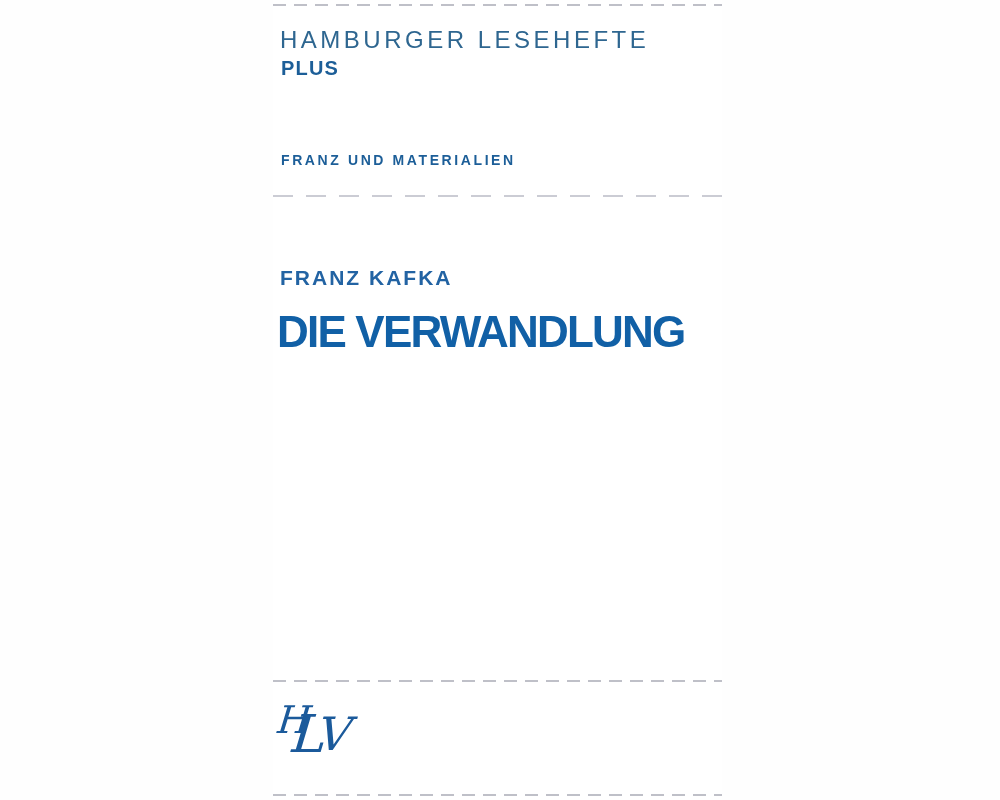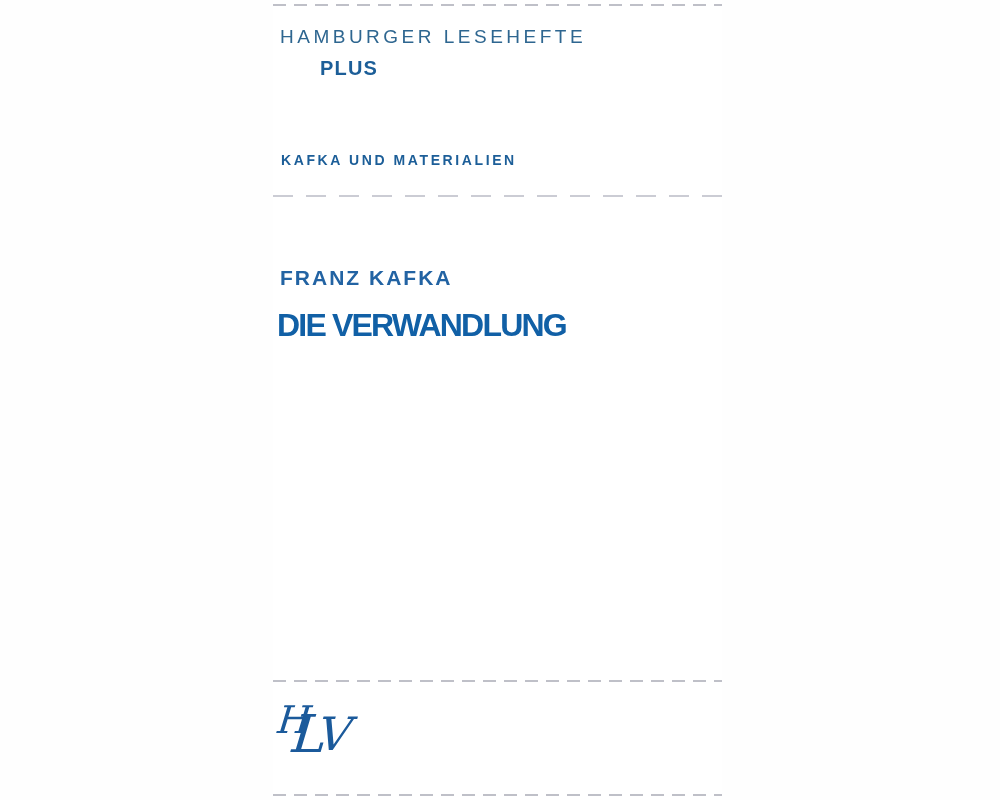--- a/index.html
+++ b/index.html
@@ -35,48 +35,47 @@
   .dash-line.light{
     background:repeating-linear-gradient(to right, var(--dash-gray-light) 0 20px, transparent 20px 33px);
   }
   .dash-top{top:4px;}
   .dash-mid{top:195px;}
   .dash-logo{top:680px;}
   .dash-bottom{top:794px;}
 
   .series-title{
     position:absolute;left:280px;top:26px;
-    font-size:19px;font-weight:400;
+    font-size:24px;font-weight:400;
     letter-spacing:3.5px;
     color:var(--blue-header);
     white-space:nowrap;
   }
   .series-plus{
     position:absolute;left:281px;top:57px;
     font-size:20px;font-weight:700;
     letter-spacing:1.2px;
     color:var(--blue-accent);
-    margin-left:39px;
   }
   .edition-label{
     position:absolute;left:281px;top:152px;
     font-size:14px;font-weight:700;
     letter-spacing:2.6px;
     color:var(--blue-accent);
   }
   .author-name{
     position:absolute;left:280px;top:246px;
     font-size:21px;font-weight:700;
     letter-spacing:2px;
     color:var(--blue-author);
     margin-top:20px;
   }
   .book-title{
     position:absolute;left:277px;top:307px;
-    font-size:32px;font-weight:700;
+    font-size:44px;font-weight:700;
     letter-spacing:-1.8px;
     color:var(--blue-title);
     white-space:nowrap;
   }
 
   
   .hlv-logo{
     position:absolute;left:276px;top:700px;
     width:88px;height:72px;
     color:var(--blue-logo);
@@ -117,21 +116,21 @@
 <body>
 
 <div class="canvas">
   <div class="cover-page"></div>
 
   <div class="dash-line dash-top"></div>
 
   <div class="series-title">HAMBURGER LESEHEFTE</div>
   <div class="series-plus">PLUS</div>
 
-  <div class="edition-label">KAFKA UND MATERIALIEN</div>
+  <div class="edition-label">FRANZ UND MATERIALIEN</div>
 
   <div class="dash-line light dash-mid"></div>
 
   <div class="author-name">FRANZ KAFKA</div>
 
   <div class="book-title">DIE VERWANDLUNG</div>
 
   <div class="dash-line dash-logo"></div>
 
   <div class="hlv-logo">

